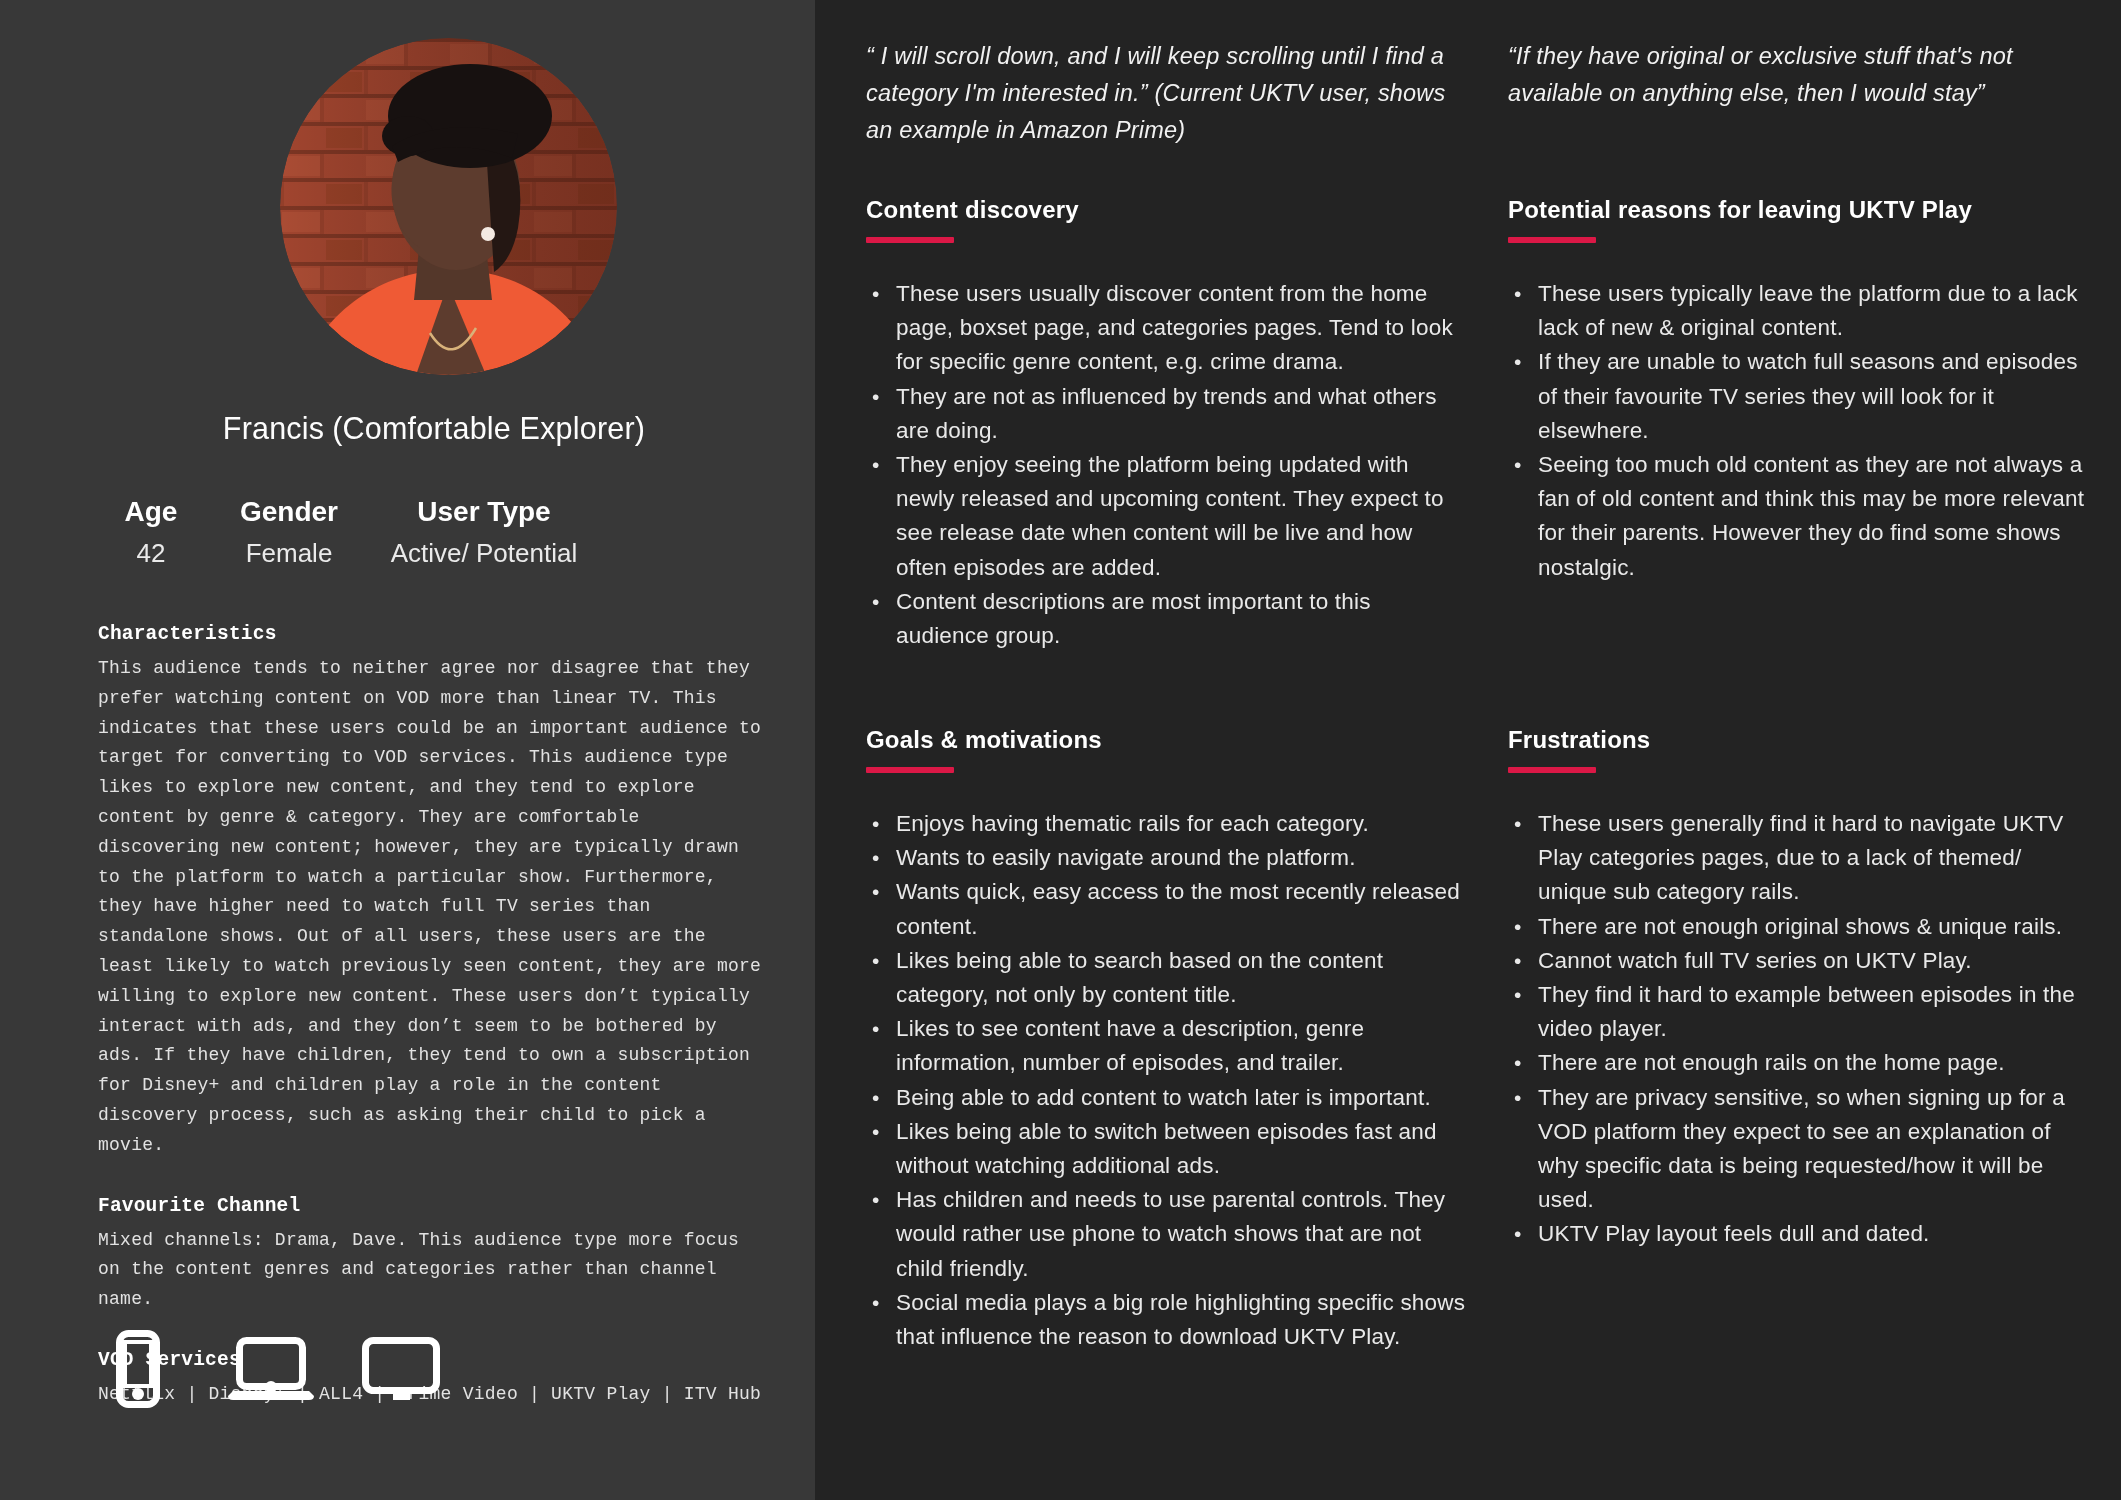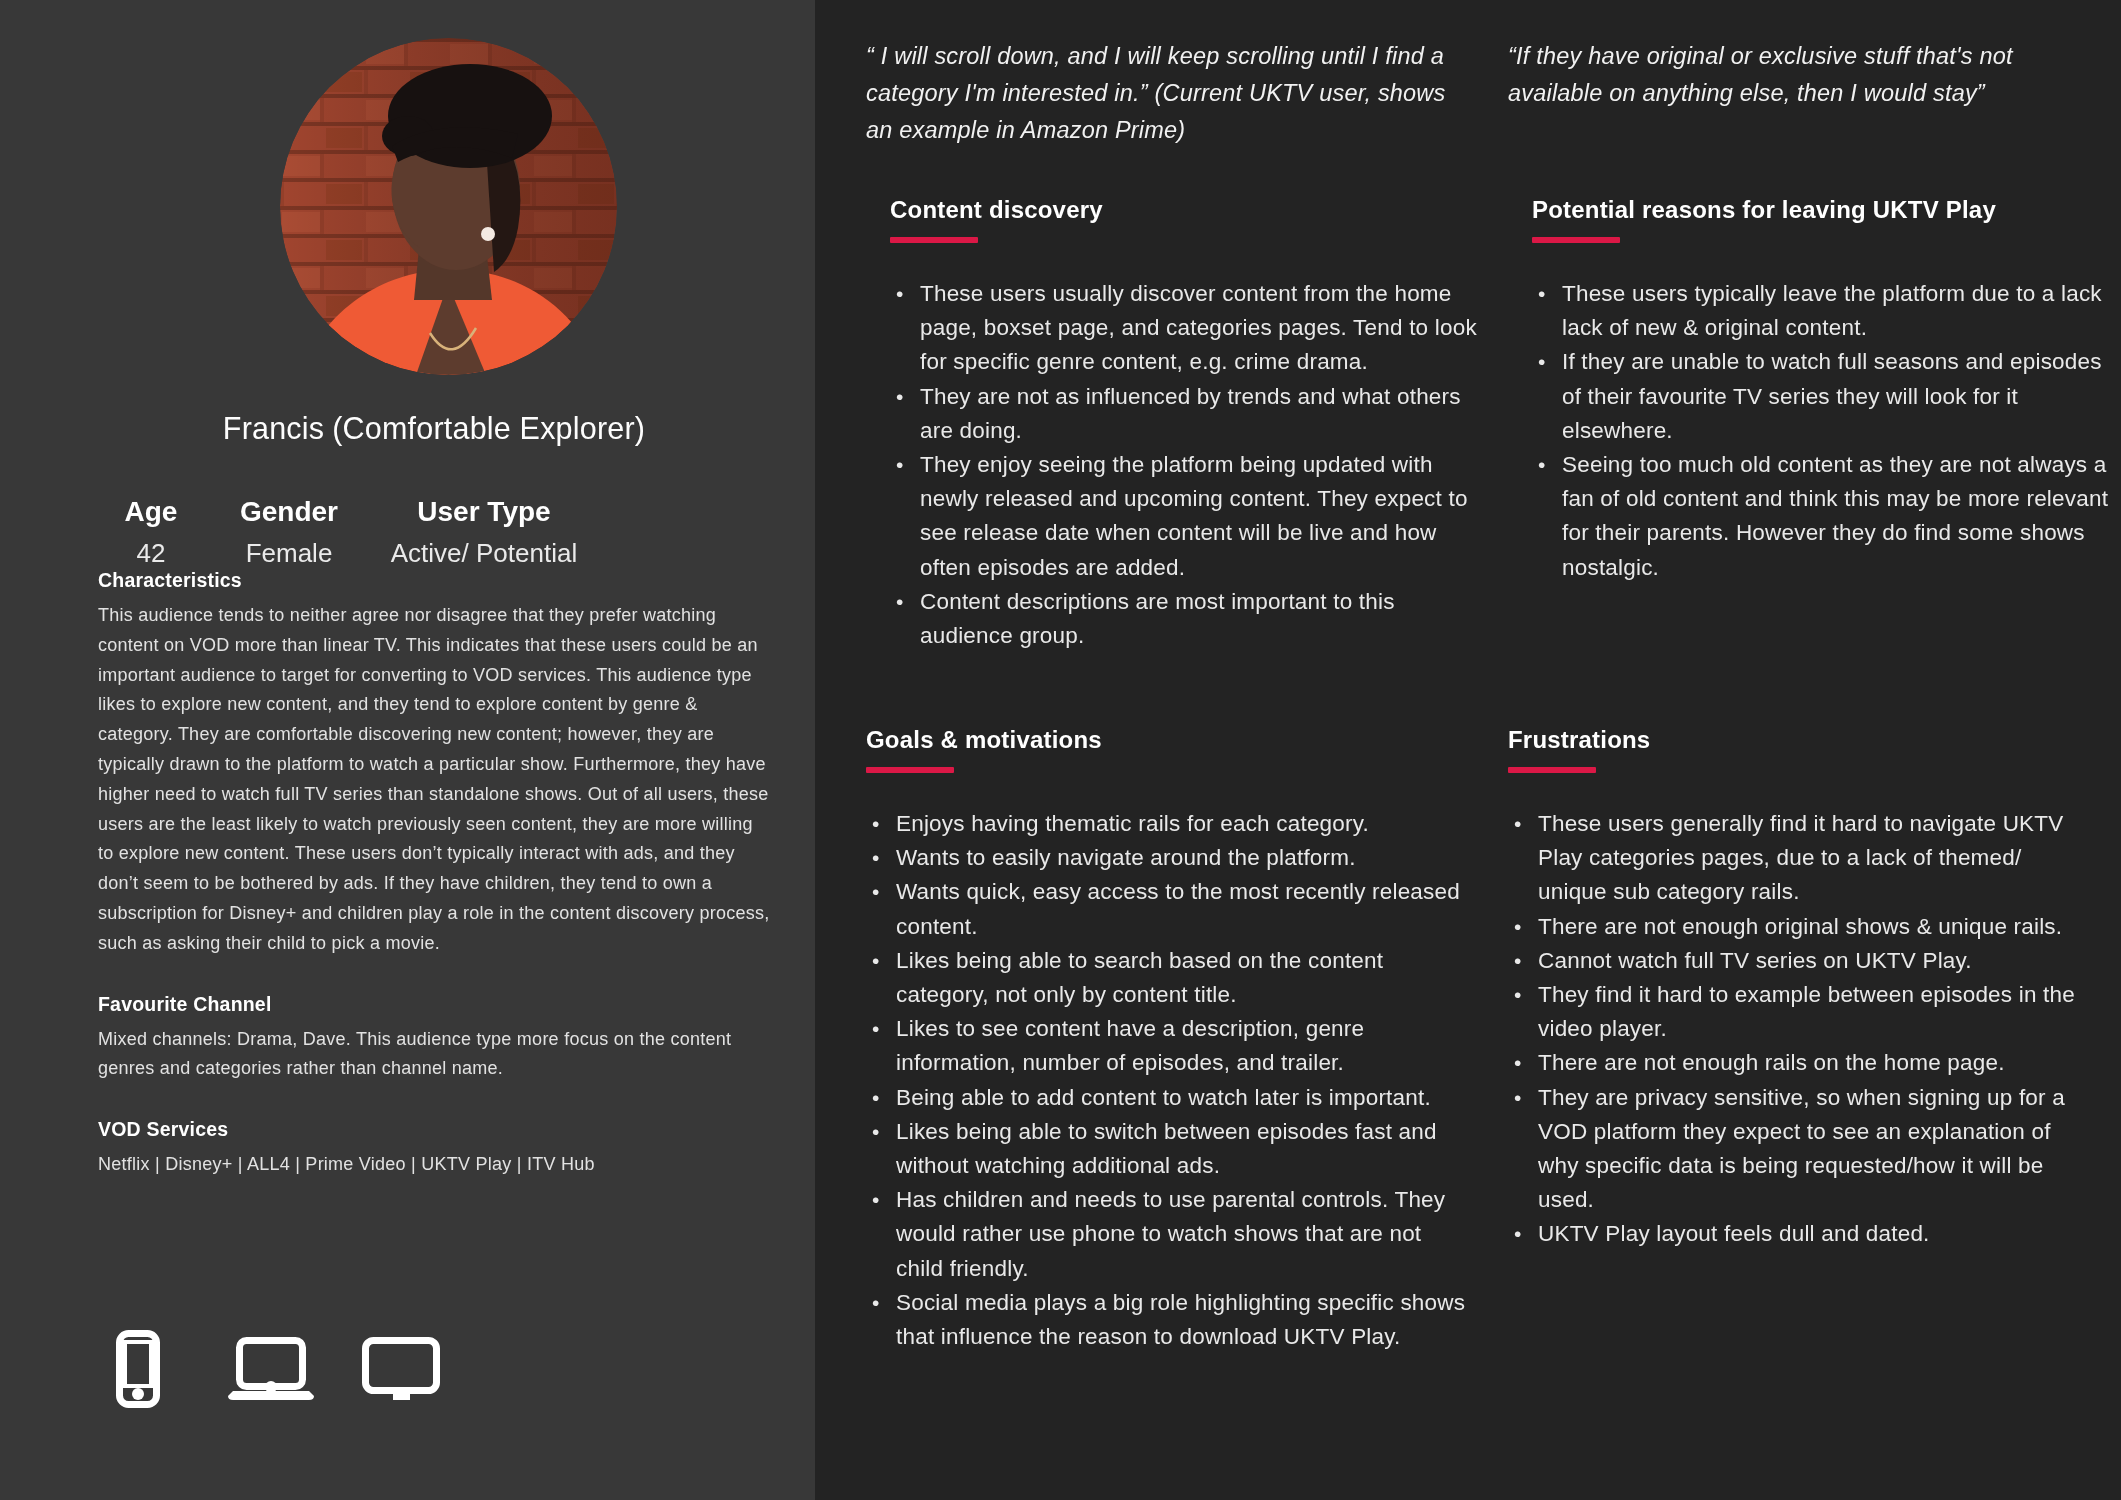--- a/index.html
+++ b/index.html
@@ -35,39 +35,39 @@
   }
   .persona-name .name-bold{font-weight:400;}
   .persona-name .name-role{margin-left:8px;margin-top:24px;}
   .attrs{display:flex;gap:10px;margin-top:50px;}
   .attrs > div{text-align:center;}
   .attrs > div:nth-of-type(1){width:106px;}
   .attrs > div:nth-of-type(2){width:150px;}
   .attrs > div:nth-of-type(3){width:220px;}
   .attr-label{font-size:28px;font-weight:700;color:#fff;}
   .attr-value{font-size:26px;color:#eaeaea;margin-top:10px;}
-  .info-sections{}
+  .info-sections{margin-top:54px;font-family:Liberation Mono, monospace;}
   .info-section + .info-section{margin-top:34px;}
   .info-heading{font-size:19.5px;font-weight:700;color:#fff;margin-bottom:9px;letter-spacing:.2px;}
   .info-body{font-size:18px;line-height:29.8px;color:#e2e2e2;letter-spacing:.25px;}
   .devices{position:absolute;left:116px;top:1330px;display:flex;align-items:center;height:78px;}
   .devices .dev{display:flex;align-items:center;}
   .dev-laptop{margin-left:68px;}
   .dev-tv{margin-left:48px;}
 
   
   .col{position:absolute;top:0;}
   .col-mid{left:866px;width:600px;}
   .col-right{left:1508px;width:580px;}
   .quote{
     position:absolute;left:0;top:38px;width:100%;
     font-style:italic;font-size:23.5px;line-height:37px;color:#f1f1f1;letter-spacing:.2px;
   }
   .sec{position:absolute;left:0;width:100%;}
-  .sec-1{top:196px;margin-left:24px;}
+  .sec-1{top:196px;}
   .sec-2{top:726px;}
   .sec-heading{font-size:24px;font-weight:700;color:#fff;letter-spacing:.2px;}
   .rule{width:88px;height:6px;margin-top:13px;background:var(--accent);border-radius:1px;}
   ul.bullets{list-style:none;margin-top:34px;padding-left:30px;}
   ul.bullets li{
     position:relative;
     font-size:22.5px;line-height:34.2px;color:#e9e9e9;letter-spacing:.2px;
   }
   ul.bullets li::before{
     content:"\2022";

